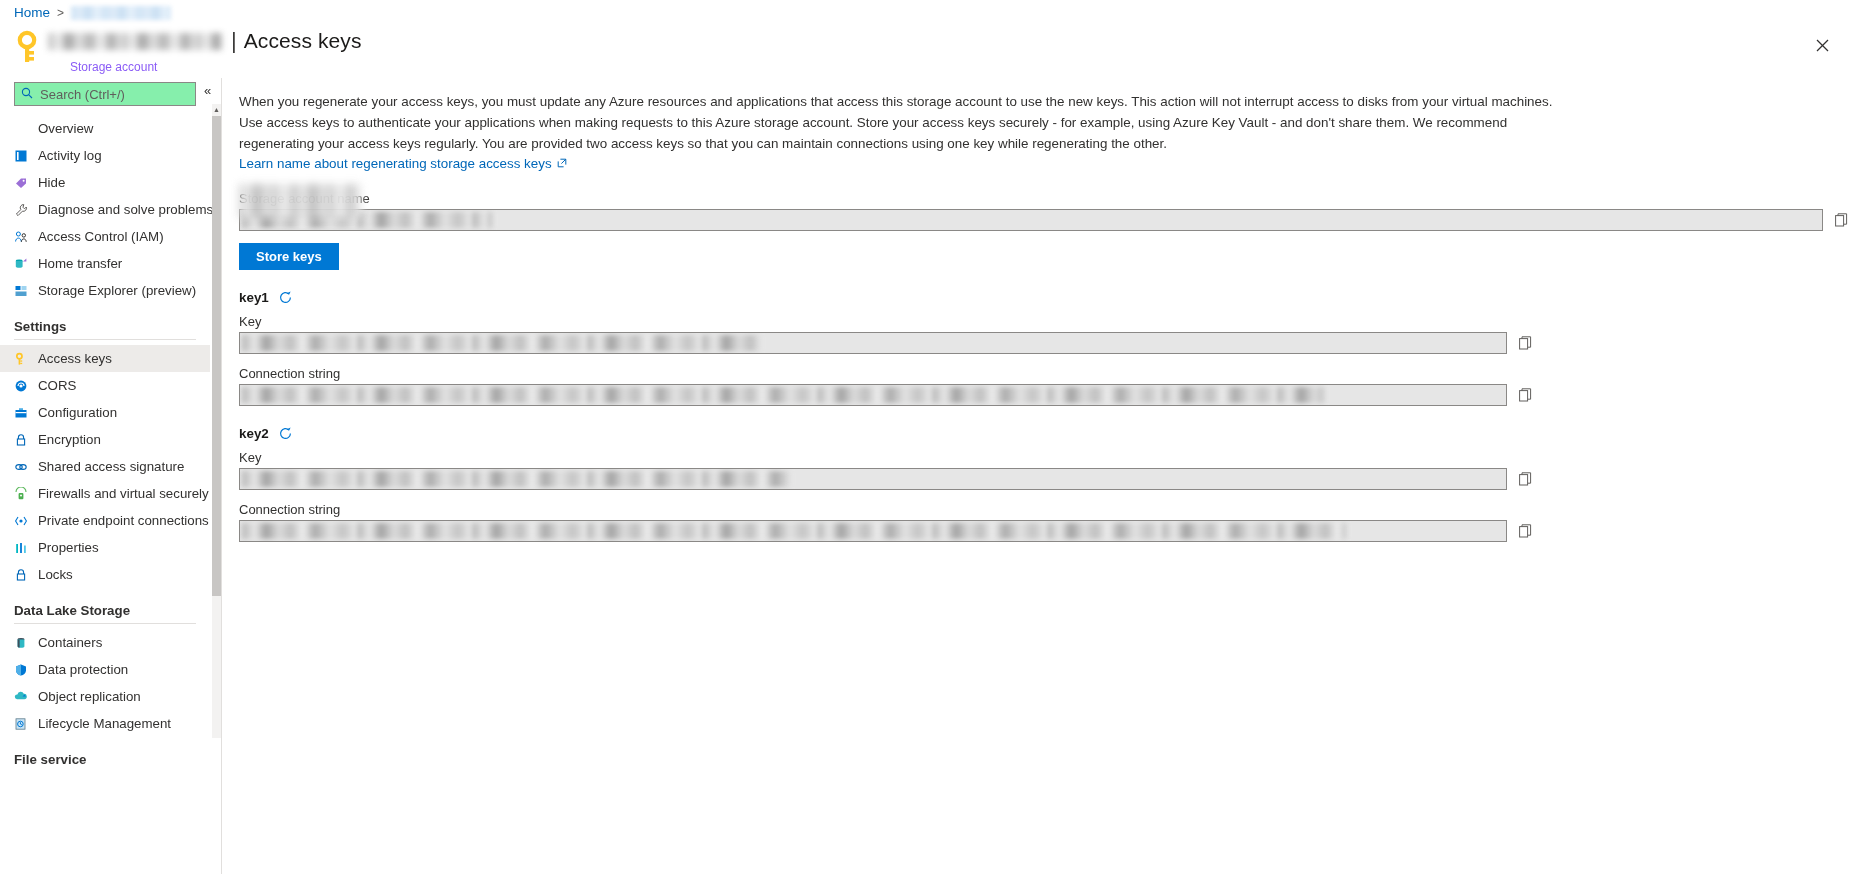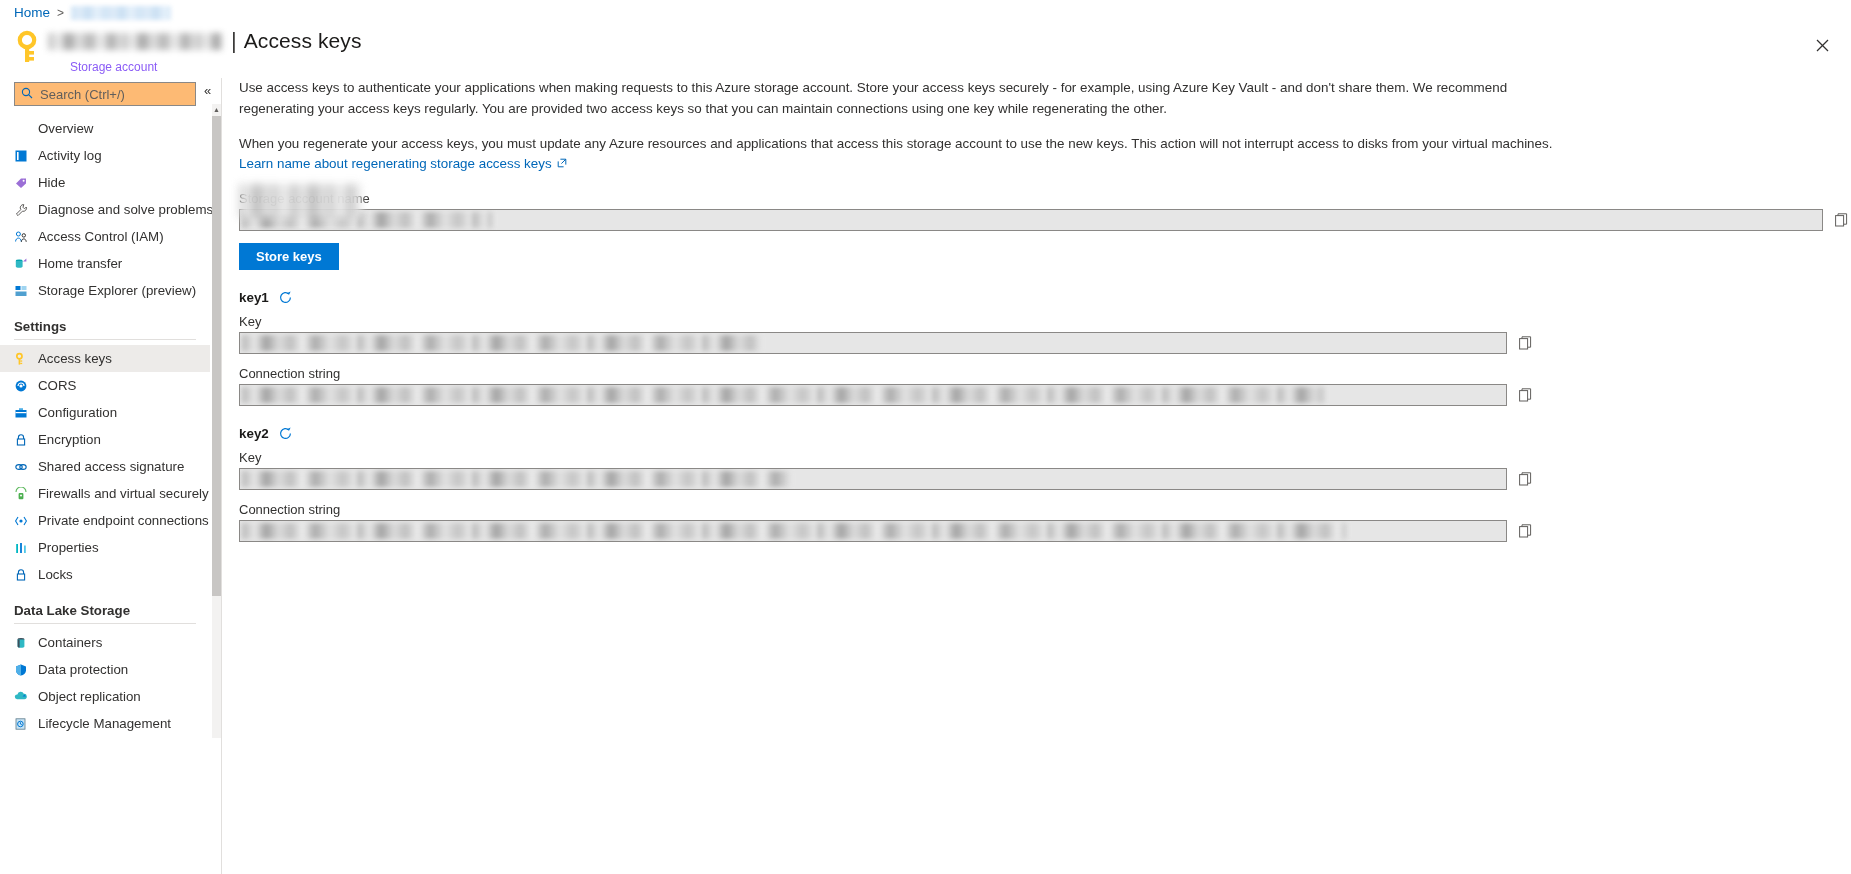--- a/index.html
+++ b/index.html
@@ -51,21 +51,21 @@
   }
 
   
   .sidebar {
     position: absolute; left: 0; top: 78px; width: 210px; height: 796px;
     background: #ffffff;
   }
   .search-wrap { padding: 4px 14px 0 14px; }
   .search-box {
     display: flex; align-items: center; gap: 7px;
-    border: 1px solid #8a8886; height: 24px; padding: 0 6px; background: #fdba74;
+    border: 1px solid #8a8886; height: 24px; padding: 0 6px; background: #86efac;
   }
   .search-box .mag { flex: none; }
   .search-box input {
     border: none; outline: none; font-size: 13px; color: #323130;
     font-family: "Liberation Sans", sans-serif; width: 100%; background: transparent;
   }
   .search-box input::placeholder { color: #605e5c; }
 
   .collapse-btn {
     position: absolute; left: 204px; top: 83px;
@@ -416,35 +416,36 @@
           <svg width="14" height="14" viewBox="0 0 14 14">
             <rect x="2" y="1.8" width="9" height="10.4" fill="#c8e4f5" stroke="#5a7a8a" stroke-width=".8"></rect>
             <circle cx="6.4" cy="7" r="2.8" fill="none" stroke="#0078d4" stroke-width="1"></circle>
             <line x1="6.4" y1="7" x2="6.4" y2="5.2" stroke="#0078d4" stroke-width="1"></line>
             <line x1="6.4" y1="7" x2="7.8" y2="7.8" stroke="#0078d4" stroke-width="1"></line>
           </svg>
         </span>
         <span class="nav-label">Lifecycle Management</span>
       </div>
 
+      <div class="nav-group">File service</div>
     </div>
   </div>
 
   <span class="collapse-btn">«</span>
 
   <div class="scroll-track">
     <div class="scroll-arrow" style="top:0">▲</div>
     <div class="scroll-thumb"></div>
   </div>
   <div class="divider-v"></div>
 
   <div class="main">
 
+    <p class="desc p2">When you regenerate your access keys, you must update any Azure resources and applications that access this storage account to use the new keys. This action will not interrupt access to disks from your virtual machines.</p>
     <p class="desc">Use access keys to authenticate your applications when making requests to this Azure storage account. Store your access keys securely - for example, using Azure Key Vault - and don't share them. We recommend regenerating your access keys regularly. You are provided two access keys so that you can maintain connections using one key while regenerating the other.</p>
-    <p class="desc p2">When you regenerate your access keys, you must update any Azure resources and applications that access this storage account to use the new keys. This action will not interrupt access to disks from your virtual machines.</p>
 
     <a class="learn-link">
       <span>Learn name about regenerating storage access keys</span>
       <span>
         <svg width="10" height="10" viewBox="0 0 10 10">
           <path d="M3.4 1.2 H8.8 V6.6" fill="none" stroke="#0067b8" stroke-width="1"></path>
           <path d="M8.8 1.2 L4.4 5.6" fill="none" stroke="#0067b8" stroke-width="1"></path>
           <path d="M6.6 8.8 H1.2 V3.4" fill="none" stroke="#0067b8" stroke-width="1"></path>
         </svg>
       </span>

